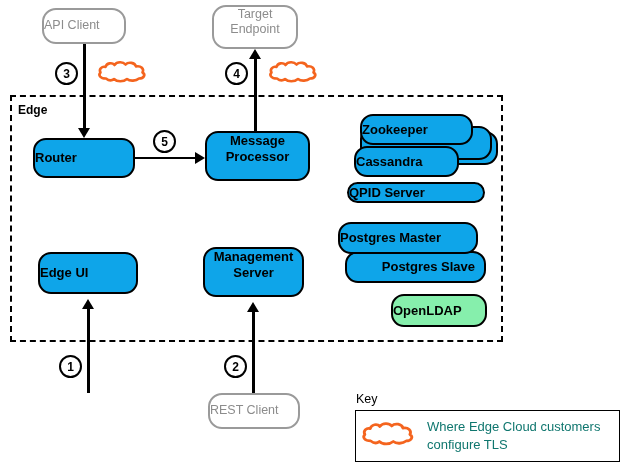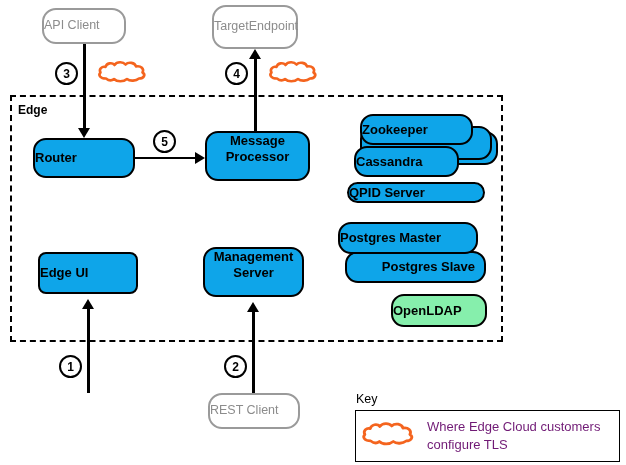--- a/index.html
+++ b/index.html
@@ -123,21 +123,21 @@
   }
   #key-box {
     position: absolute;
     box-sizing: border-box;
     border: 1.5px solid #000;
     background: #ffffff;
   }
   #key-text {
     position: absolute;
     font-size: 13px;
-    color: #701a75;
+    color: #0f766e;
     line-height: 1.35;
     width: 200px;
   }
 
   
   .stack-back { z-index: 1; }
   .stack-mid  { z-index: 2; }
   .stack-front{ z-index: 3; }
 </style>
 </head>
@@ -145,40 +145,40 @@
 
 <div id="canvas">
 
   <div id="edge-box" style="left:10px; top:95px; width:493px; height:247px;"></div>
   <div id="edge-label" style="left:18px; top:103px;">Edge</div>
 
   <div class="node external" style="left:42px; top:8px; width:84px; height:36px;">
     <span>API Client</span>
   </div>
 
-  <div class="node external" style="left:212px; top:5px; width:86px; height:44px; flex-direction:row;">
+  <div class="node external" style="left:212px; top:5px; width:86px; height:44px; flex-direction:column;">
     <span>Target</span>
     <span>Endpoint</span>
   </div>
 
 
   <div class="node comp" style="left:33px; top:138px; width:102px; height:40px;">
     <span>Router</span>
   </div>
 
   <div class="node external" style="left:208px; top:393px; width:92px; height:36px;">
     <span>REST Client</span>
   </div>
 
   <div class="node comp" style="left:205px; top:131px; width:105px; height:50px; flex-direction:column;">
     <span>Message</span>
     <span>Processor</span>
   </div>
 
-  <div class="node comp" style="left:38px; top:252px; width:100px; height:42px;border-radius:8px;">
+  <div class="node comp" style="left:38px; top:252px; width:100px; height:42px;">
     <span>Edge UI</span>
   </div>
 
   <div class="node comp" style="left:203px; top:247px; width:101px; height:50px; flex-direction:column;">
     <span>Management</span>
     <span>Server</span>
   </div>
 
   <div class="node comp stack-back" style="left:366px; top:131px; width:132px; height:34px;"></div>
   <div class="node comp stack-back" style="left:360px; top:126px; width:132px; height:34px;"></div>

